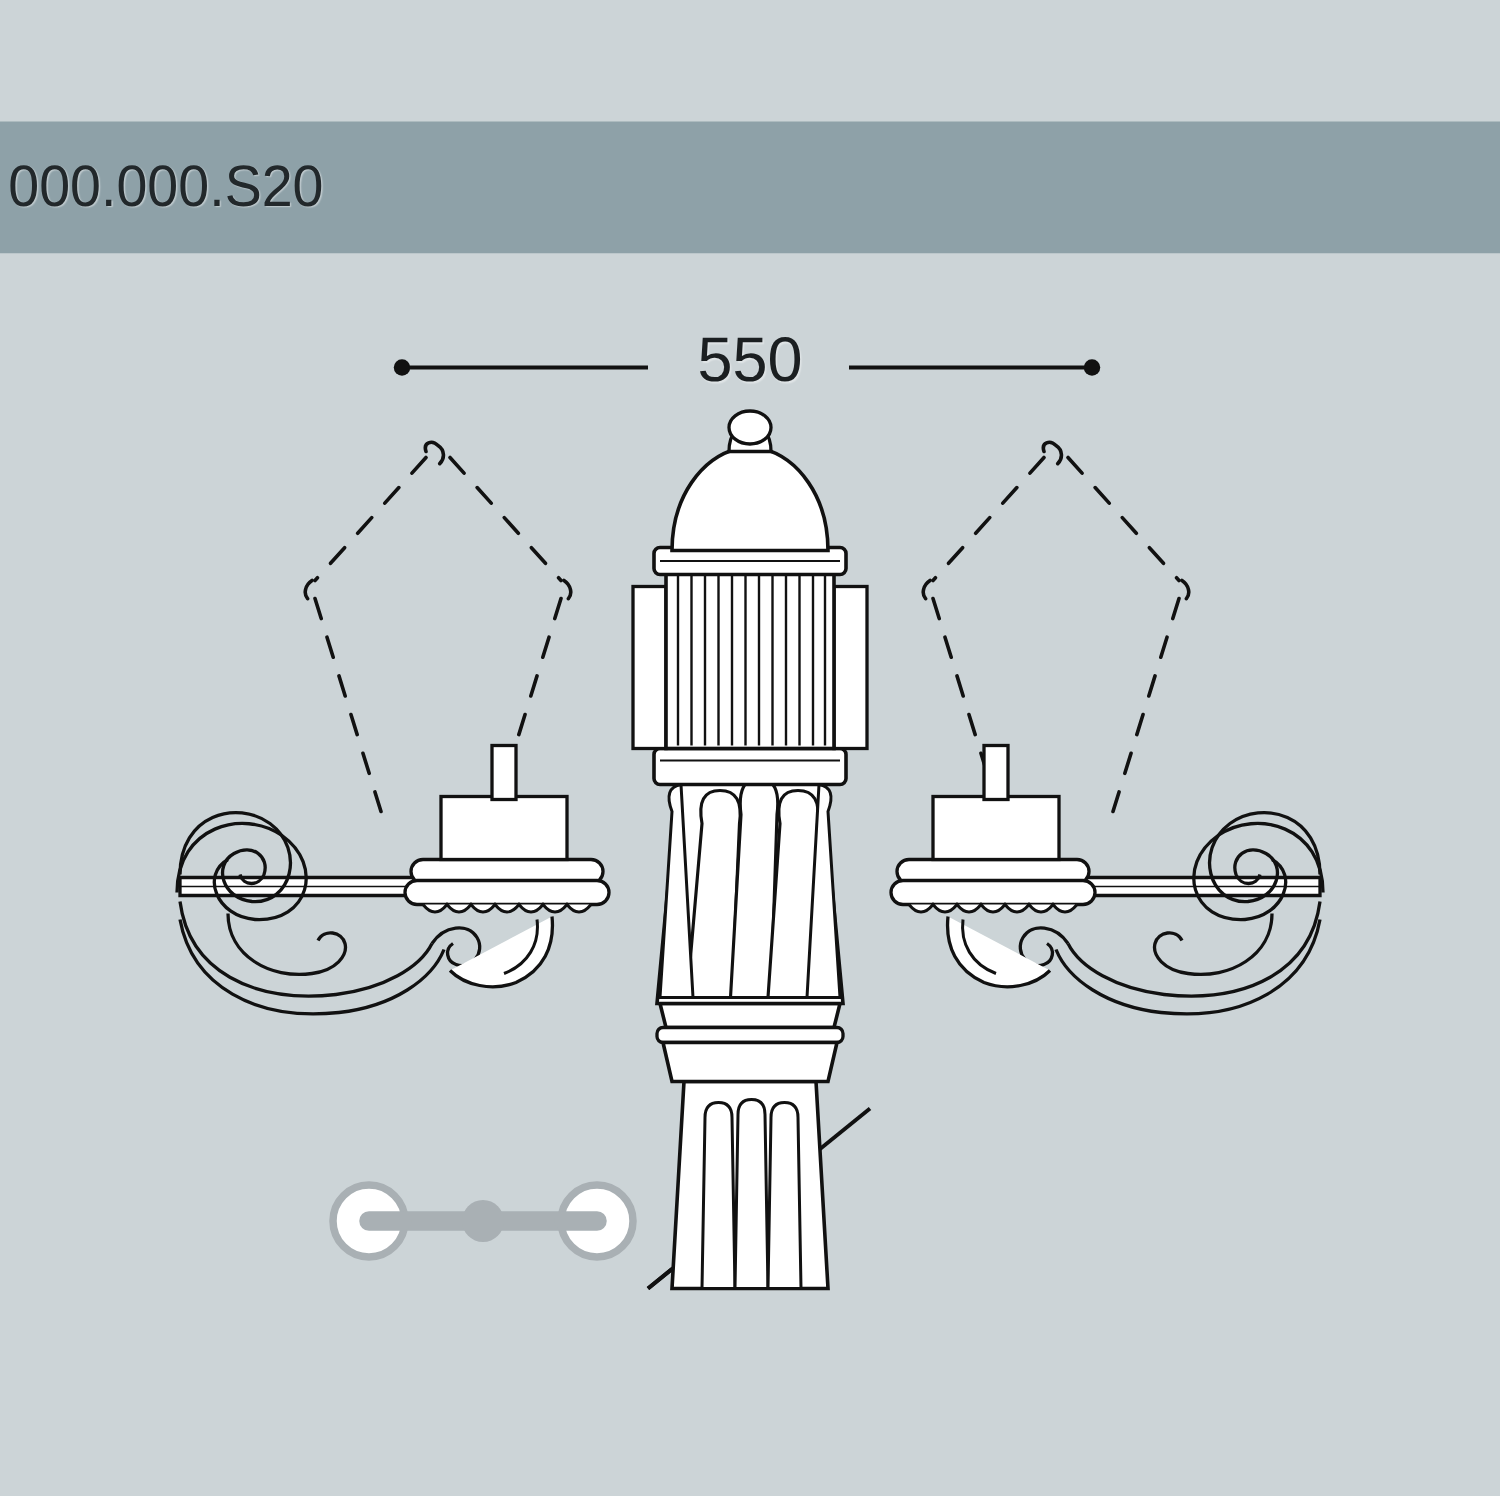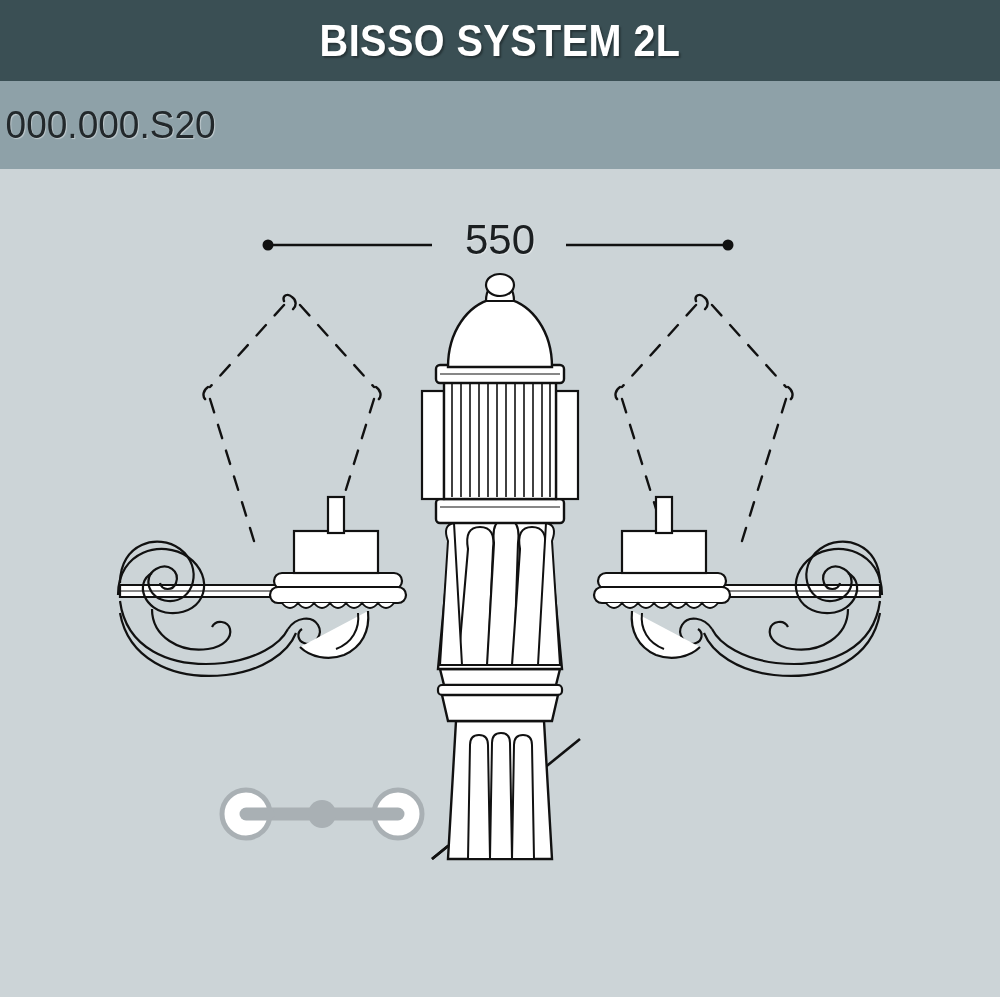--- a/index.html
+++ b/index.html
@@ -79,23 +79,20 @@
     font-family: "Liberation Sans", sans-serif;
     text-shadow: 1px 1px 1px rgba(255,255,255,0.4);
     pointer-events: none;
   }
 </style>
 </head>
 <body>
 
 <div id="page">
 
-  <div class="title-band">
-    <div class="title-text">BISSO SYSTEM 2L</div>
-  </div>
 
   <div class="subtitle-band">
     <div class="subtitle-text">000.000.S20</div>
   </div>
 
   <div class="stage">
     <svg width="1000" height="828" viewBox="0 0 1000 828" xmlns="http://www.w3.org/2000/svg">
       <defs>
         <g id="scrollArm">
 

